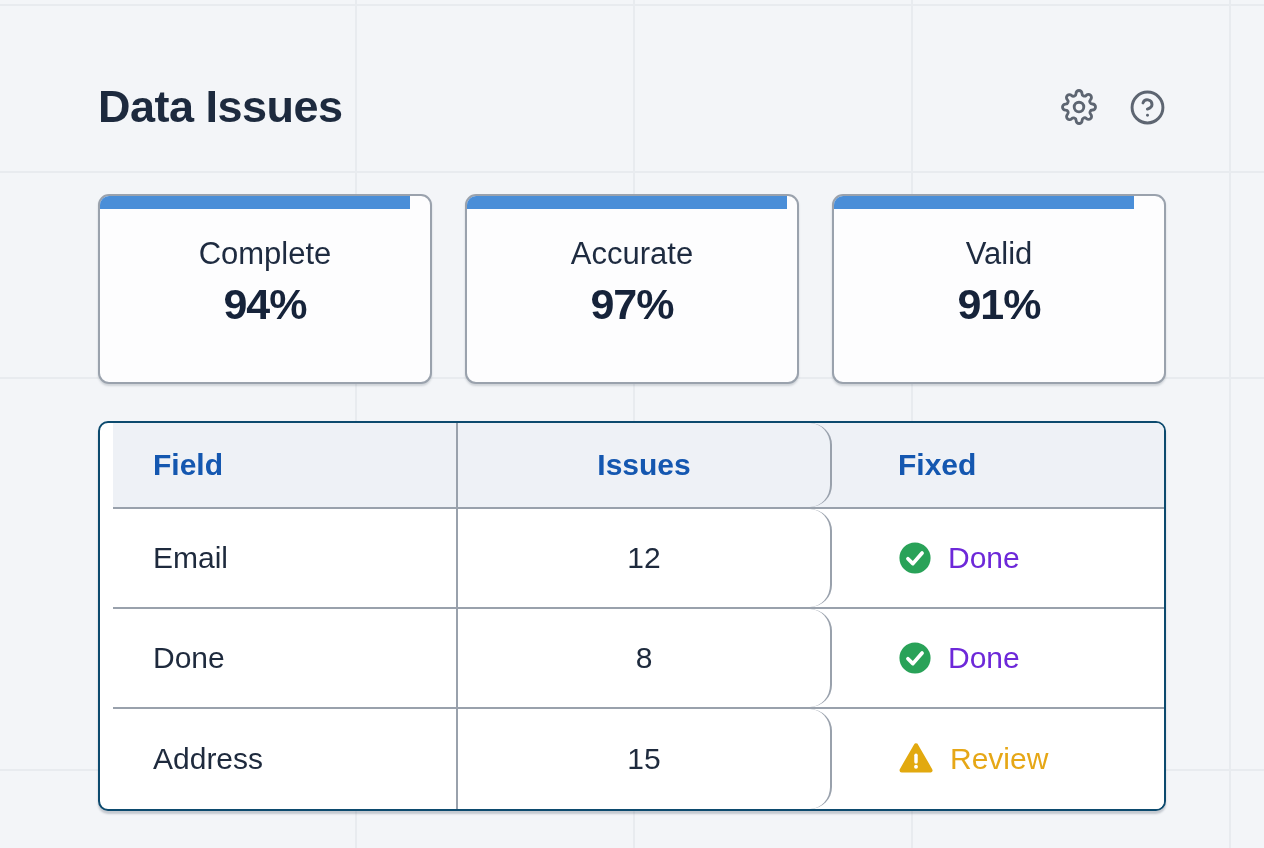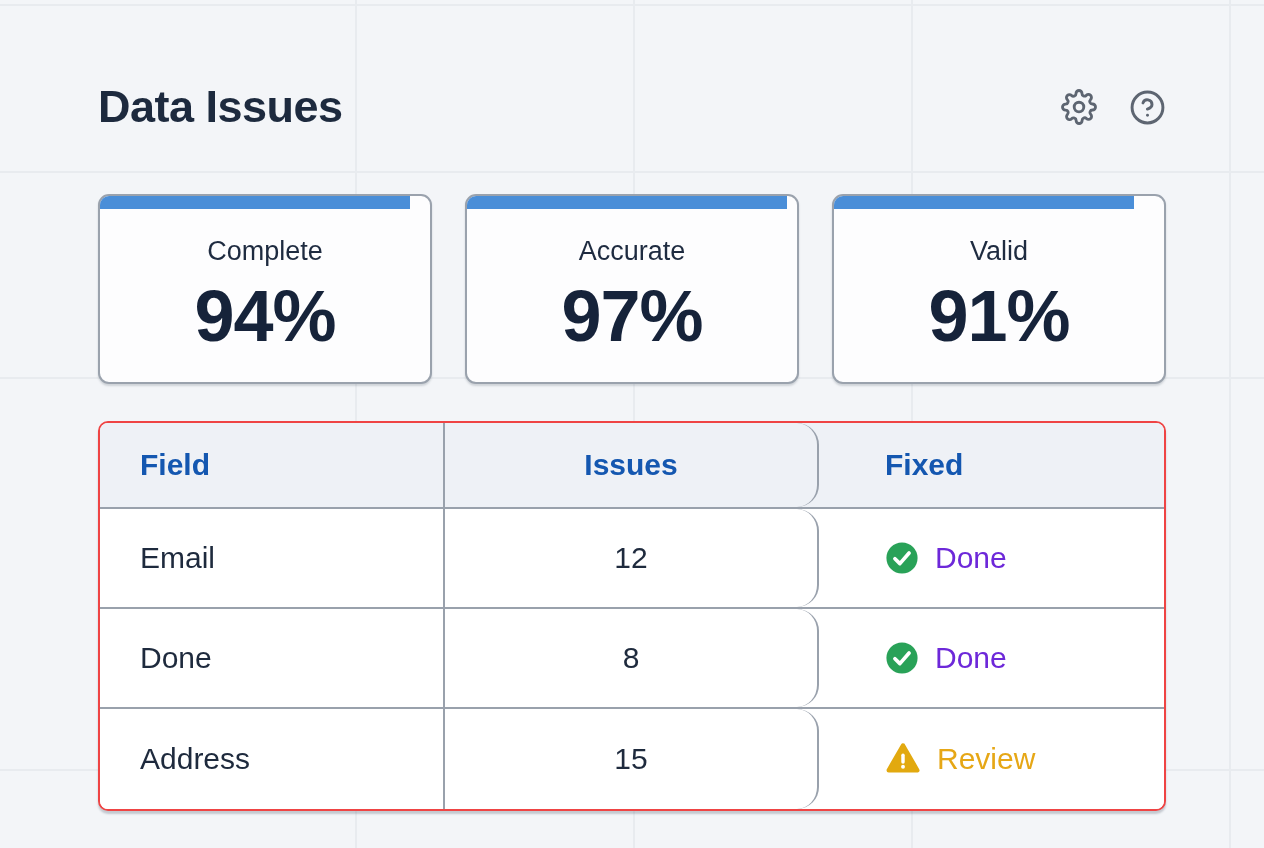--- a/index.html
+++ b/index.html
@@ -60,40 +60,41 @@
     align-items: center;
   }
   .card-strip {
     position: absolute;
     top: 0; left: 0;
     height: 13px;
     background: #4a8ed8;
   }
   .card-label {
     margin-top: 40px;
-    font-size: 27px;
+    font-size: 31px;
     font-weight: 500;
     color: #1e2b40;
   }
   .card-value {
     margin-top: 8px;
-    font-size: 72px;
+    font-size: 43px;
     font-weight: 600;
     letter-spacing: -1px;
     color: #16233a;
   }
 
   
   .dq-table {
     margin-top: 37px;
     background: #ffffff;
-    border: 2px solid #ef4444;
+    border: 2px solid #0c4a6e;
     border-radius: 10px;
     overflow: hidden;
     box-shadow: 0 3px 2px rgba(90,100,115,0.30);
+    padding-left: 13px;
   }
   .t-row {
     display: grid;
     grid-template-columns: 345px 374px 1fr;
   }
   .t-head {
     background: #eef1f6;
     height: 86px;
     border-bottom: 2px solid #99a1ac;
   }

